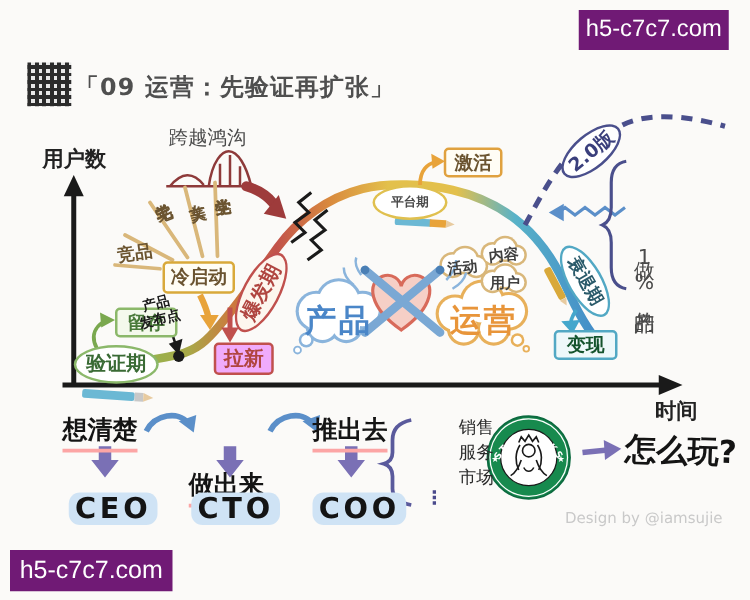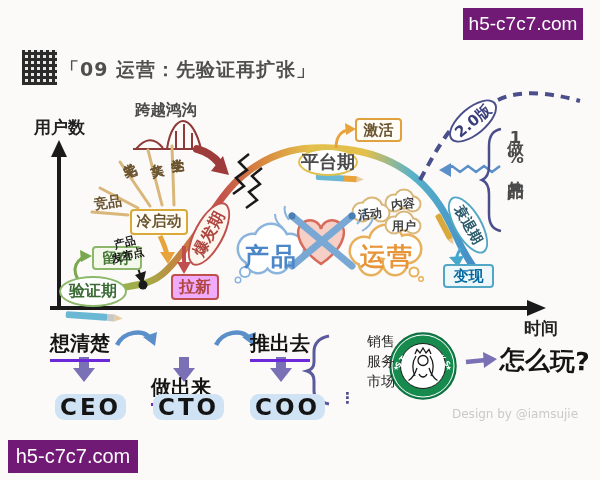--- a/index.html
+++ b/index.html
@@ -23,24 +23,24 @@
   }
   .box{
     border:2px solid;border-radius:4px;text-align:center;
     font-weight:bold;background:#fffdf5;line-height:1.35;
   }
   .bubble{
     border:2.5px solid;border-radius:50%;text-align:center;
     font-weight:bold;background:#fff;display:flex;align-items:center;justify-content:center;
   }
   .vtext{writing-mode:vertical-rl;text-orientation:upright;}
-  .hand{color:#4a4a4a;font-weight:bold;}
+  .hand{color:#4a4a4a;font-weight:normal;text-align:right;}
   .step{
     font-size:20px;font-weight:bold;color:#141414;
-    border-bottom:3px solid #6d28d9;padding-bottom:2px;
+    border-bottom:3px solid #fca5a5;padding-bottom:2px;
   }
   .role{
     font-size:23px;font-weight:bold;color:#141414;letter-spacing:3px;
     background:#cfe3f5;border-radius:9px;padding:0 5px;margin-top:15px;
   }
   .scope{font-size:14px;font-weight:normal;color:#2a2a2a;margin-left:36px;}
   .cloud-word{font-weight:bold;text-align:center;letter-spacing:2px;}
   .small-cloud{font-size:12px;font-weight:bold;color:#3f3f3f;}
   svg text{font-family:"DejaVu Sans","Liberation Sans",sans-serif;}
 </style>
@@ -312,27 +312,27 @@
 
 <div class="abs" style="left:110px;top:237px;font-size:11px;font-weight:bold;color:#1a1a1a;transform:rotate(-14deg);white-space:pre-line;line-height:1.15;text-align:center;z-index:2;">产品
 发布点</div>
 
 <div class="abs box" style="left:171px;top:274px;width:44px;height:22px;border-color:#c0504d;color:#b04540;font-size:16px;background:#f0abfc;z-index:2;">拉新</div>
 
 <div class="abs bubble" style="left:59px;top:276px;width:64px;height:27px;border-color:#8bb86a;color:#3a6b35;font-size:16px;z-index:2;">验证期</div>
 
 <div class="abs bubble" style="left:174px;top:219px;width:66px;height:26px;border-color:#c0504d;color:#b04540;font-size:16px;background:#fdf6ee;transform:rotate(-62deg);z-index:2;">爆发期</div>
 
-<div class="abs bubble" style="left:298px;top:148px;width:56px;height:24px;border-color:#e0c04f;color:#4a4a4a;font-size:18px;z-index:2;">平台期</div>
+<div class="abs bubble" style="left:298px;top:148px;width:56px;height:24px;border-color:#e0c04f;color:#4a4a4a;font-size:10px;z-index:2;">平台期</div>
 
 <div class="abs bubble" style="left:436px;top:211px;width:60px;height:24px;border-color:#52a8c4;color:#2a5a6a;font-size:14px;transform:rotate(60deg);z-index:2;">衰退期</div>
 
 <div class="abs box" style="left:355px;top:118px;width:43px;height:20px;border-color:#e0a13f;color:#6b5430;font-size:15px;z-index:2;">激活</div>
 
-<div class="abs box" style="left:443px;top:264px;width:47px;height:20px;border-color:#52a8c4;color:#0369a1;font-size:15px;background:#eef8fa;z-index:2;">变现</div>
+<div class="abs box" style="left:443px;top:264px;width:47px;height:20px;border-color:#52a8c4;color:#14532d;font-size:15px;background:#eef8fa;z-index:2;">变现</div>
 
 <div class="abs bubble" style="left:444px;top:107px;width:54px;height:24px;border-color:#4a4f8c;color:#3a3f7c;font-size:15px;transform:rotate(-40deg);z-index:2;">2.0版</div>
 
 <div class="abs vtext hand" style="left:504px;top:127px;height:112px;font-size:16.5px;letter-spacing:1px;z-index:2;">做1%的产品</div>
 
 <div class="abs cloud-word" style="left:242px;top:240px;width:58px;font-size:25px;color:#4a86c8;z-index:2;">产品</div>
 <div class="abs cloud-word" style="left:356px;top:240px;width:62px;font-size:25px;color:#e8953a;z-index:2;">运营</div>
 
 <div class="abs small-cloud" style="left:358px;top:206px;transform:rotate(-6deg);z-index:2;">活动</div>
 <div class="abs small-cloud" style="left:391px;top:196px;transform:rotate(-6deg);z-index:2;">内容</div>

